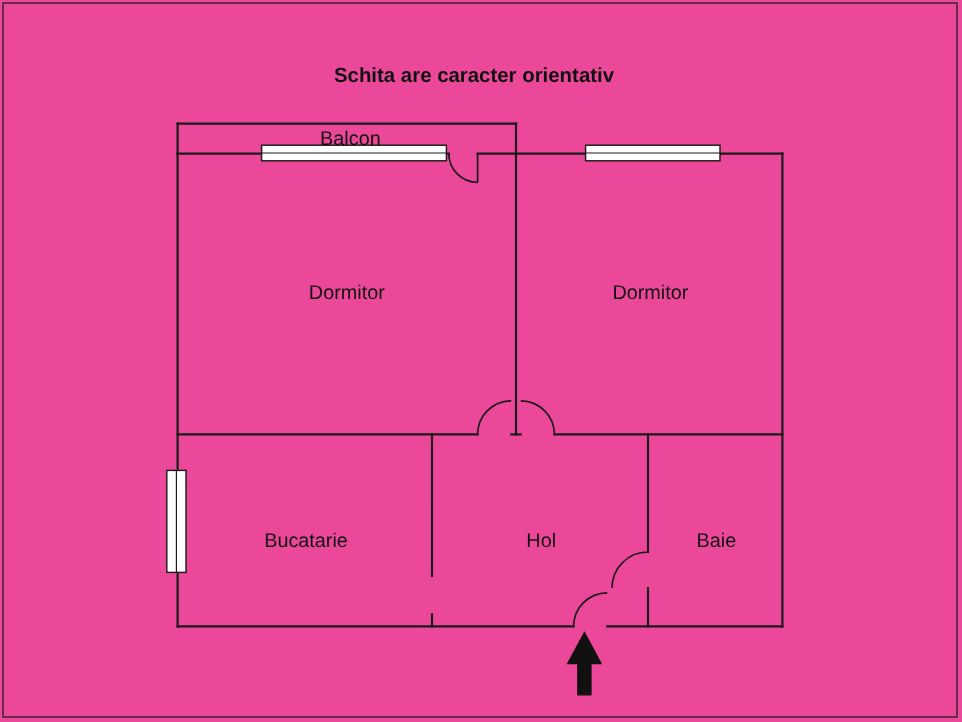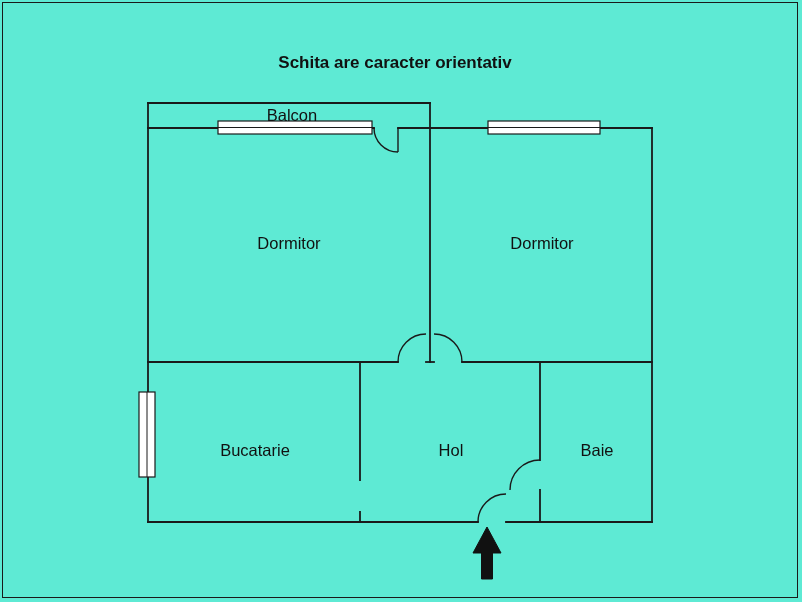--- a/index.html
+++ b/index.html
@@ -4,21 +4,21 @@
 <style>
   html, body {
     margin: 0;
     padding: 0;
     background: #ffffff;
   }
   .page {
     position: relative;
     width: 802px;
     height: 602px;
-    background: #5eead4;
+    background: #ec4899;
     font-family: "Liberation Sans", "DejaVu Sans", sans-serif;
     overflow: hidden;
   }
   .frame {
     position: absolute;
     left: 2px;
     top: 2px;
     width: 796px;
     height: 596px;
     border: 1.5px solid #1a1a1a;

